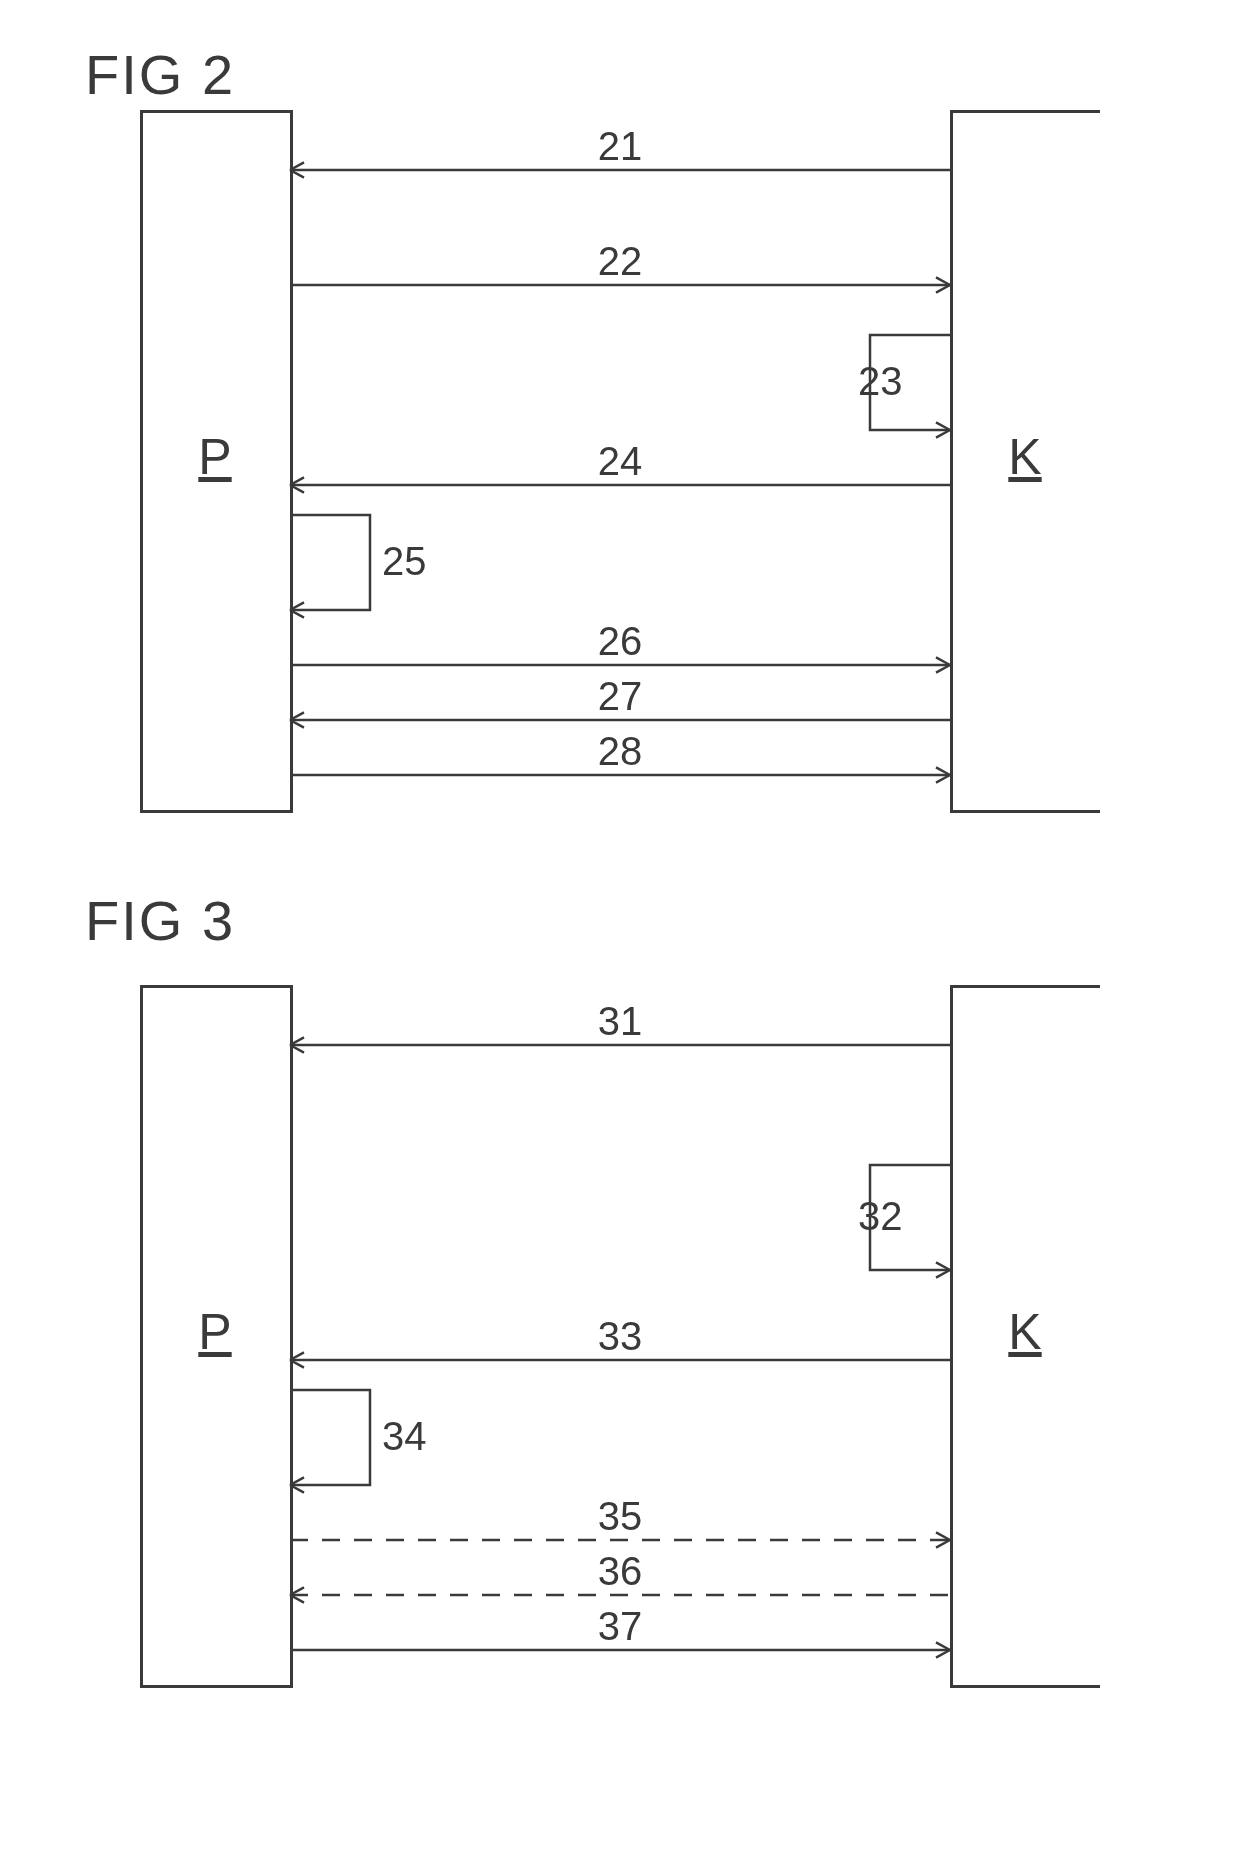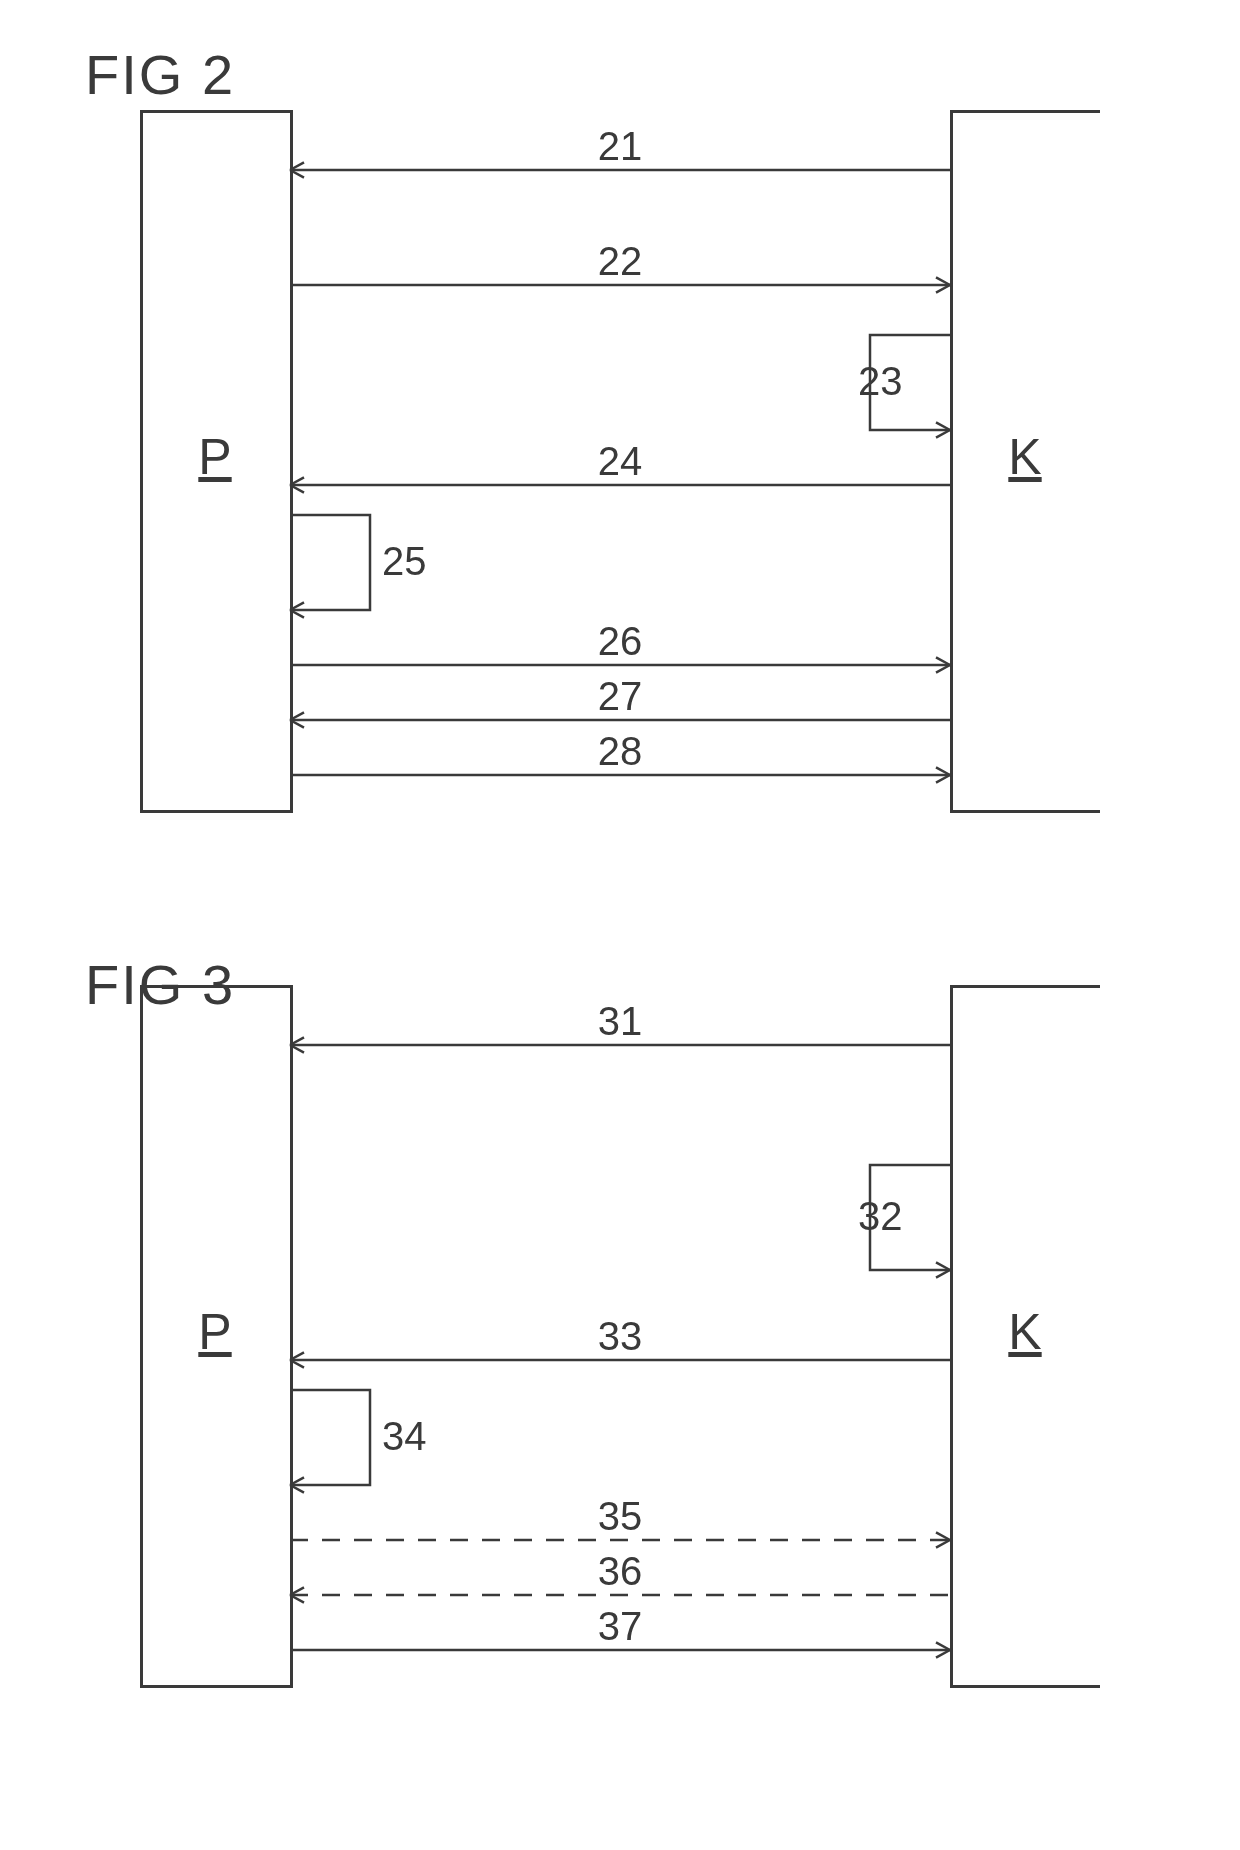--- a/index.html
+++ b/index.html
@@ -85,21 +85,21 @@
     <path d="M 810 665 L 796 657.3 M 810 665 L 796 672.7" class="msg"></path>
     <text x="480" y="655" class="msg-label">28</text>
     <path d="M 810 225 L 730 225 L 730 320 L 810 320" class="msg"></path>
     <path d="M 810 320 L 796 312.3 M 810 320 L 796 327.7" class="msg"></path>
     <text x="718" y="284.5" class="self-label" text-anchor="end">23</text>
     <path d="M 150 405 L 230 405 L 230 500 L 150 500" class="msg"></path>
     <path d="M 150 500 L 164 492.3 M 150 500 L 164 507.7" class="msg"></path>
     <text x="242" y="464.5" class="self-label">25</text>
   </svg>
 
-<div class="fig-title" style="left:85px; top:952px;text-align:right;">FIG  3</div>
+<div class="fig-title" style="left:85px; top:888px;text-align:right;">FIG  3</div>
 
 <svg width="960" height="704" viewBox="0 0 960 704" style="position:absolute; left:140px; top:985px;">
     <rect x="1.5" y="1.5" width="150" height="700" class="box"></rect>
     <rect x="811.5" y="1.5" width="150" height="700" class="box"></rect>
     <text x="75" y="364" class="lifeline-label underline">P</text>
     <text x="885" y="364" class="lifeline-label underline">K</text>
     <line x1="150" y1="60" x2="810" y2="60" class="msg"></line>
     <path d="M 150 60 L 164 52.3 M 150 60 L 164 67.7" class="msg"></path>
     <text x="480" y="50" class="msg-label">31</text>
     <line x1="150" y1="375" x2="810" y2="375" class="msg"></line>

